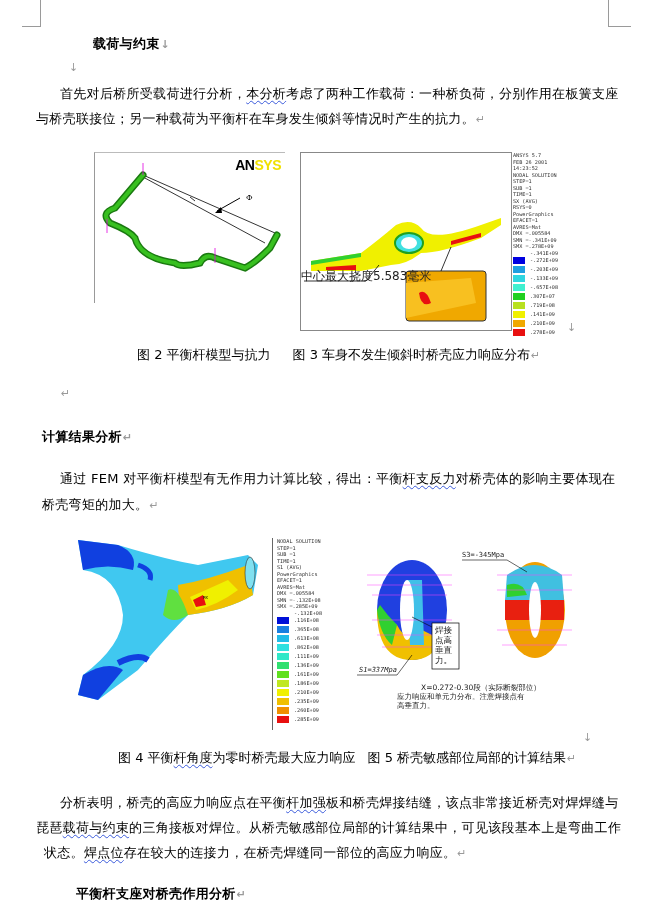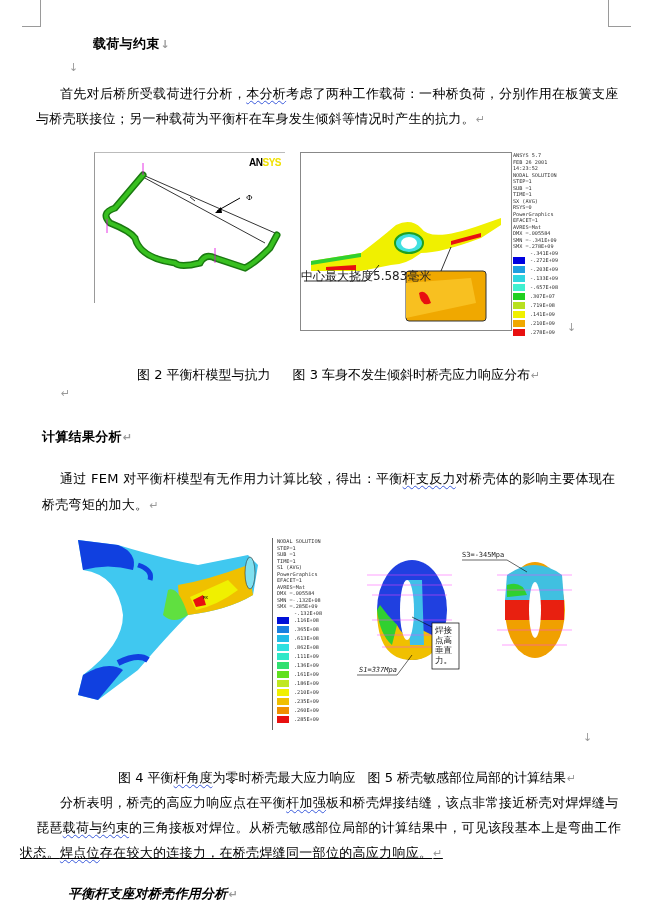--- a/index.html
+++ b/index.html
@@ -3,21 +3,21 @@
 <meta charset="utf-8">
 <style>
   html,body{margin:0;padding:0;background:#fff;}
   body{width:657px;height:906px;position:relative;overflow:hidden;font-family:"DejaVu Sans","Liberation Sans",sans-serif;color:#000;}
   .abs{position:absolute;}
   .crop{position:absolute;border-color:#9a9a9a;border-style:solid;}
   .txt{position:absolute;font-size:13px;line-height:16px;white-space:nowrap;letter-spacing:0.3px;}
   .bold{font-weight:bold;}
   .mark{color:#9a9a9a;font-size:11px;margin-left:1px;}
   .squig{text-decoration:underline wavy #3b5bdb;text-decoration-thickness:1px;text-underline-offset:2px;}
-  .cap{position:absolute;font-size:13px;line-height:16px;white-space:nowrap;margin-top:24px;}
+  .cap{position:absolute;font-size:13px;line-height:24px;white-space:nowrap;}
   .fig{position:absolute;background:#fff;overflow:hidden;}
   .mono{font-family:"DejaVu Sans Mono","Liberation Mono",monospace;}
   .legend-text{font-size:5.2px;line-height:6.5px;color:#333;}
   .lgrow{display:flex;align-items:center;height:9px;}
   .sw{width:12px;height:7px;margin-right:5px;}
   .annot{font-size:7px;line-height:8px;color:#222;}
 </style>
 </head>
 <body>
 
@@ -30,21 +30,21 @@
 <div class="txt mark" style="left:68px;top:60px;">↓</div>
 
 <div class="txt" style="left:60px;top:86px;">
   <span>首先对后桥所受载荷进行分析，</span><span class="squig">本分析</span><span>考虑了两种工作载荷：一种桥负荷，分别作用在板簧支座</span>
 </div>
 <div class="txt" style="left:36px;top:111px;">
   <span>与桥壳联接位；另一种载荷为平衡杆在车身发生倾斜等情况时产生的抗力。</span><span class="mark">↵</span>
 </div>
 
 <div class="fig" style="left:94px;top:152px;width:190px;height:150px;border-left:1px solid #999;border-top:1px solid #bbb;">
-  <div class="abs" style="right:4px;top:4px;font-weight:bold;font-size:10px;font-family:'Liberation Sans',sans-serif;letter-spacing:-0.5px;">
+  <div class="abs" style="right:4px;top:4px;font-weight:bold;font-size:14px;font-family:'Liberation Sans',sans-serif;letter-spacing:-0.5px;">
     <span style="color:#000;">AN</span><span style="color:#f0e000;">SYS</span>
   </div>
   <svg width="190" height="150" style="position:absolute;left:0;top:0;">
     <line x1="48" y1="22" x2="180" y2="80" stroke="#000" stroke-width="0.8"></line>
     <line x1="48" y1="24" x2="170" y2="90" stroke="#000" stroke-width="0.8"></line>
     <line x1="95" y1="44" x2="100" y2="48" stroke="#000" stroke-width="0.8"></line>
     <path d="M48 22 L20 55 Q5 60 15 70 Q35 78 40 85 Q45 105 80 110 Q85 115 105 110 Q110 100 120 105 L150 115 Q160 110 175 95 L182 82" fill="none" stroke="#1a7a10" stroke-width="7" stroke-linecap="round"></path>
     <path d="M48 22 L20 55 Q5 60 15 70 Q35 78 40 85 Q45 105 80 110 Q85 115 105 110 Q110 100 120 105 L150 115 Q160 110 175 95 L182 82" fill="none" stroke="#38c020" stroke-width="4" stroke-linecap="round"></path>
     <line x1="145" y1="45" x2="122" y2="58" stroke="#000" stroke-width="1"></line>
     <polygon points="120,60 126,54 127,60" fill="#000"></polygon>
@@ -263,32 +263,37 @@
     <line x1="110" y1="25" x2="155" y2="25" stroke="#000" stroke-width="0.6"></line>
   </svg>
   <div class="abs mono annot" style="left:110px;top:16px;">S3=-345Mpa</div>
   <div class="abs annot" style="left:83px;top:90px;font-size:8.5px;line-height:10px;">
     <div>焊接</div>
     <div>点高</div>
     <div>垂直</div>
     <div>力。</div>
   </div>
   <div class="abs mono annot" style="left:7px;top:131px;font-style:italic;">S1=337Mpa</div>
+  <div class="abs annot" style="left:45px;top:148px;font-size:7.5px;line-height:9px;">
+    <div style="padding-left:24px;">X=0.272-0.30段（实际断裂部位）</div>
+    <div>应力响应和单元力分布。注意焊接点有</div>
+    <div>高垂直力。</div>
+  </div>
 </div>
 <div class="txt mark" style="left:582px;top:730px;">↓</div>
 
 <div class="cap" style="left:118px;top:746px;">
   <span>图 4  平衡</span><span class="squig">杆角度</span><span>为零时桥壳最大应力响应</span><span style="display:inline-block;width:12px;"></span><span>图 5  桥壳敏感部位局部的计算结果</span><span class="mark">↵</span>
 </div>
 
 <div class="txt" style="left:60px;top:795px;">
   <span>分析表明，桥壳的高应力响应点在平衡</span><span class="squig">杆加强</span><span>板和桥壳焊接结缝，该点非常接近桥壳对焊焊缝与</span>
 </div>
 <div class="txt" style="left:36px;top:820px;">
   <span>琵琶</span><span class="squig">载荷与约束</span><span>的三角接板对焊位。从桥壳敏感部位局部的计算结果中，可见该段基本上是弯曲工作</span>
 </div>
-<div class="txt" style="left:20px;top:845px;text-decoration:underline;">
+<div class="txt" style="left:44px;top:845px;">
   <span>状态。</span><span class="squig">焊点位</span><span>存在较大的连接力，在桥壳焊缝同一部位的高应力响应。</span><span class="mark">↵</span>
 </div>
 
-<div class="txt bold" style="left:68px;top:886px;font-style:italic;">
+<div class="txt bold" style="left:76px;top:886px;">
   <span>平衡杆支座对桥壳作用分析</span><span class="mark">↵</span>
 </div>
 
 </body></html>

